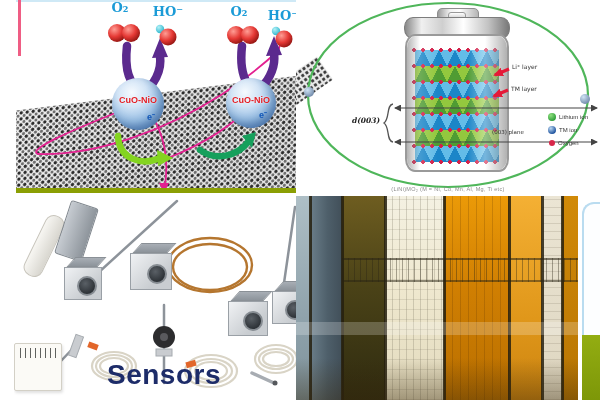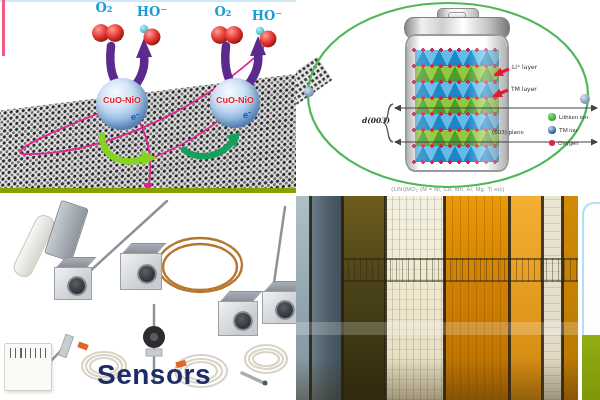--- a/index.html
+++ b/index.html
@@ -6,21 +6,21 @@
   .stage{position:relative;width:600px;height:400px;background:#fff;overflow:hidden;
          font-family:"Liberation Sans",sans-serif;}
   .abs{position:absolute;}
   .panel{position:absolute;overflow:hidden;background:#fff;}
 
   
   .slab-title{font-family:"DejaVu Serif",serif;font-weight:bold;color:#0d0d0d;
               letter-spacing:-0.5px;text-align:center;line-height:1;}
 
   
-  .p-cat{left:0;top:0;width:296px;height:193px;}
+  .p-cat{left:16px;top:0;width:296px;height:193px;}
   .sky-line{left:0;top:0;width:296px;height:2px;background:#cfe9f6;}
   .pink-bar{left:2px;top:0;width:3px;height:56px;background:#ef5d84;}
   .olive-bar{left:0;top:188px;width:296px;height:5px;background:#8b9f04;}
   .graphene{left:-24px;top:92px;width:348px;height:128px;
     background:
       radial-gradient(circle at 3px 3px,#2c2c2c 1.5px,rgba(0,0,0,0) 2px) 0 0/6px 6px,
       radial-gradient(circle at 3px 3px,#6f6f6f 1.4px,rgba(0,0,0,0) 1.9px) 3px 3px/6px 6px,
       linear-gradient(105deg,rgba(255,255,255,.55),rgba(255,255,255,0) 45%),#ececec;
     transform:skewY(-9deg) rotate(2deg);}
   .mol-label{position:absolute;width:36px;text-align:center;
@@ -55,35 +55,35 @@
     conic-gradient(from 333.4deg at 50% 100%,#63bce8 0 53.2deg,rgba(0,0,0,0) 0) 8px 0/16px 16px;}
   .tri-green{background:
     conic-gradient(from 153.4deg at 50% 0%,#4f9c33 0 53.2deg,rgba(0,0,0,0) 0) 0 0/16px 16px,
     conic-gradient(from 333.4deg at 50% 100%,#93c83e 0 53.2deg,rgba(0,0,0,0) 0) 8px 0/16px 16px;}
   .dotrow{position:absolute;left:-3px;right:-3px;height:4px;
     background:radial-gradient(circle at 2px 2px,#d3204a 1.6px,rgba(0,0,0,0) 2px) 0 0/9px 4px;}
   .bat-glass{position:absolute;left:0;top:0;right:0;bottom:0;border-radius:9px/12px;
     background:linear-gradient(90deg,rgba(105,105,105,.5),rgba(255,255,255,.18) 13%,rgba(255,255,255,0) 30%,
       rgba(255,255,255,0) 60%,rgba(255,255,255,.4) 78%,rgba(100,100,100,.5));pointer-events:none;}
   .ann{position:absolute;font-size:6px;color:#333;font-family:"DejaVu Sans",sans-serif;}
-  .d-label{position:absolute;left:66px;top:116px;font-size:7.5px;font-weight:bold;font-style:italic;
+  .d-label{position:absolute;left:56px;top:116px;font-size:7.5px;font-weight:bold;font-style:italic;
     color:#222;font-family:"DejaVu Serif",serif;}
   .legend{position:absolute;left:252px;top:113px;width:52px;}
   .legend-row{display:flex;align-items:center;margin-bottom:5px;height:8px;}
   .sw{width:8px;height:8px;border-radius:50%;margin-right:3px;flex:0 0 auto;}
   .sw-li{background:radial-gradient(circle at 35% 30%,#8fe07e,#2e9e3a 75%);}
   .sw-tm{background:radial-gradient(circle at 35% 30%,#bcd9f2,#1a4f9c 75%);}
   .sw-o{width:6px;height:6px;margin-left:1px;background:#d8274a;}
   .legend-label{font-size:6px;color:#333;white-space:nowrap;}
   .ele-title{left:0;right:0;top:157px;font-size:25px;}
   .ele-caption{position:absolute;left:0;right:0;top:186px;text-align:center;
     font-size:5.5px;color:#8a8a8a;letter-spacing:.3px;}
 
   
-  .p-sen{left:4px;top:193px;width:296px;height:207px;}
+  .p-sen{left:14px;top:193px;width:296px;height:207px;}
   .sbox{position:absolute;}
   .sbox-top{height:8px;margin-left:7px;background:linear-gradient(#a8aeb5,#8d949b);
     transform:skewX(-42deg);border:1px solid #8a9096;}
   .sbox-front{position:relative;border:1px solid #9aa0a6;height:calc(100% - 9px);
     background:linear-gradient(135deg,#f0f2f4,#c9cdd1 70%);}
   .sbox-port{position:absolute;right:4px;top:50%;margin-top:-8px;width:16px;height:16px;border-radius:50%;
     background:radial-gradient(circle at 40% 35%,#5a6066,#2e3338 70%);border:2px solid #868c92;}
   .hand-box{left:48px;top:10px;width:27px;height:54px;border-radius:3px;
     background:linear-gradient(90deg,#c6cbd1,#8d949b);border:1px solid #7f868d;
     transform:rotate(18deg);}

